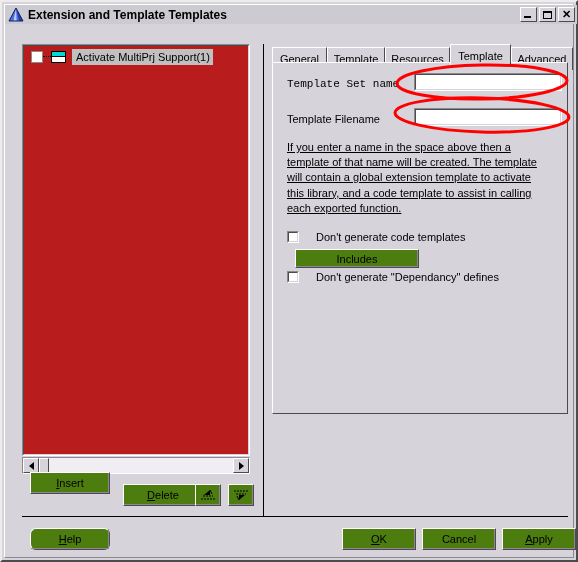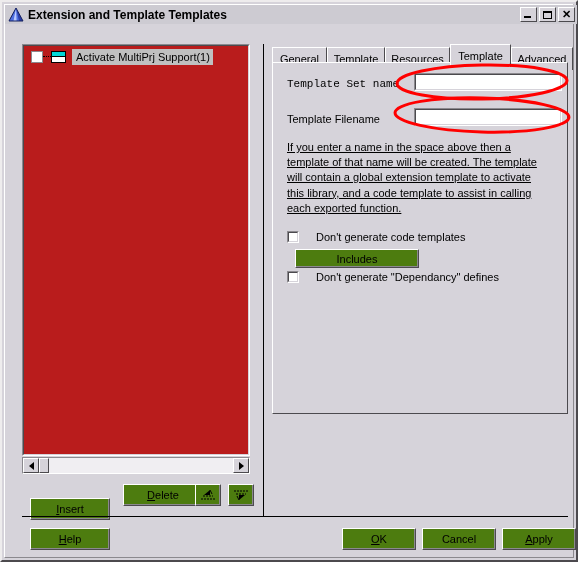--- a/index.html
+++ b/index.html
@@ -270,25 +270,25 @@
   .btn::after {
     content: "";
     position: absolute;
     left: 0; top: 0; right: 0; bottom: 0;
     border-right: 1px solid #8b898e;
     border-bottom: 1px solid #8b898e;
     pointer-events: none;
   }
   .btn u { text-decoration: underline; }
 
-  .btn-insert { position:absolute; left:20px; top:496px; width:80px; height:22px; }
+  .btn-insert { position:absolute; left:20px; top:470px; width:80px; height:22px; }
   .btn-delete { position:absolute; left:113px; top:482px; width:80px; height:22px; }
   .btn-icon1  { position:absolute; left:185px; top:482px; width:26px; height:22px; }
   .btn-icon2  { position:absolute; left:218px; top:482px; width:26px; height:22px; }
-  .btn-help   { position:absolute; left:20px; top:526px; width:80px; height:22px; }
+  .btn-help   { position:absolute; left:20px; top:526px; width:80px; height:22px;border-radius:6px; }
   .btn-ok     { position:absolute; left:332px; top:526px; width:74px; height:22px; }
   .btn-cancel { position:absolute; left:412px; top:526px; width:74px; height:22px; }
   .btn-apply  { position:absolute; left:492px; top:526px; width:74px; height:22px; }
 
   
   .vsep {
     position: absolute;
     left: 261px; top: 42px;
     width: 1px; height: 472px;
     background: #000000;

